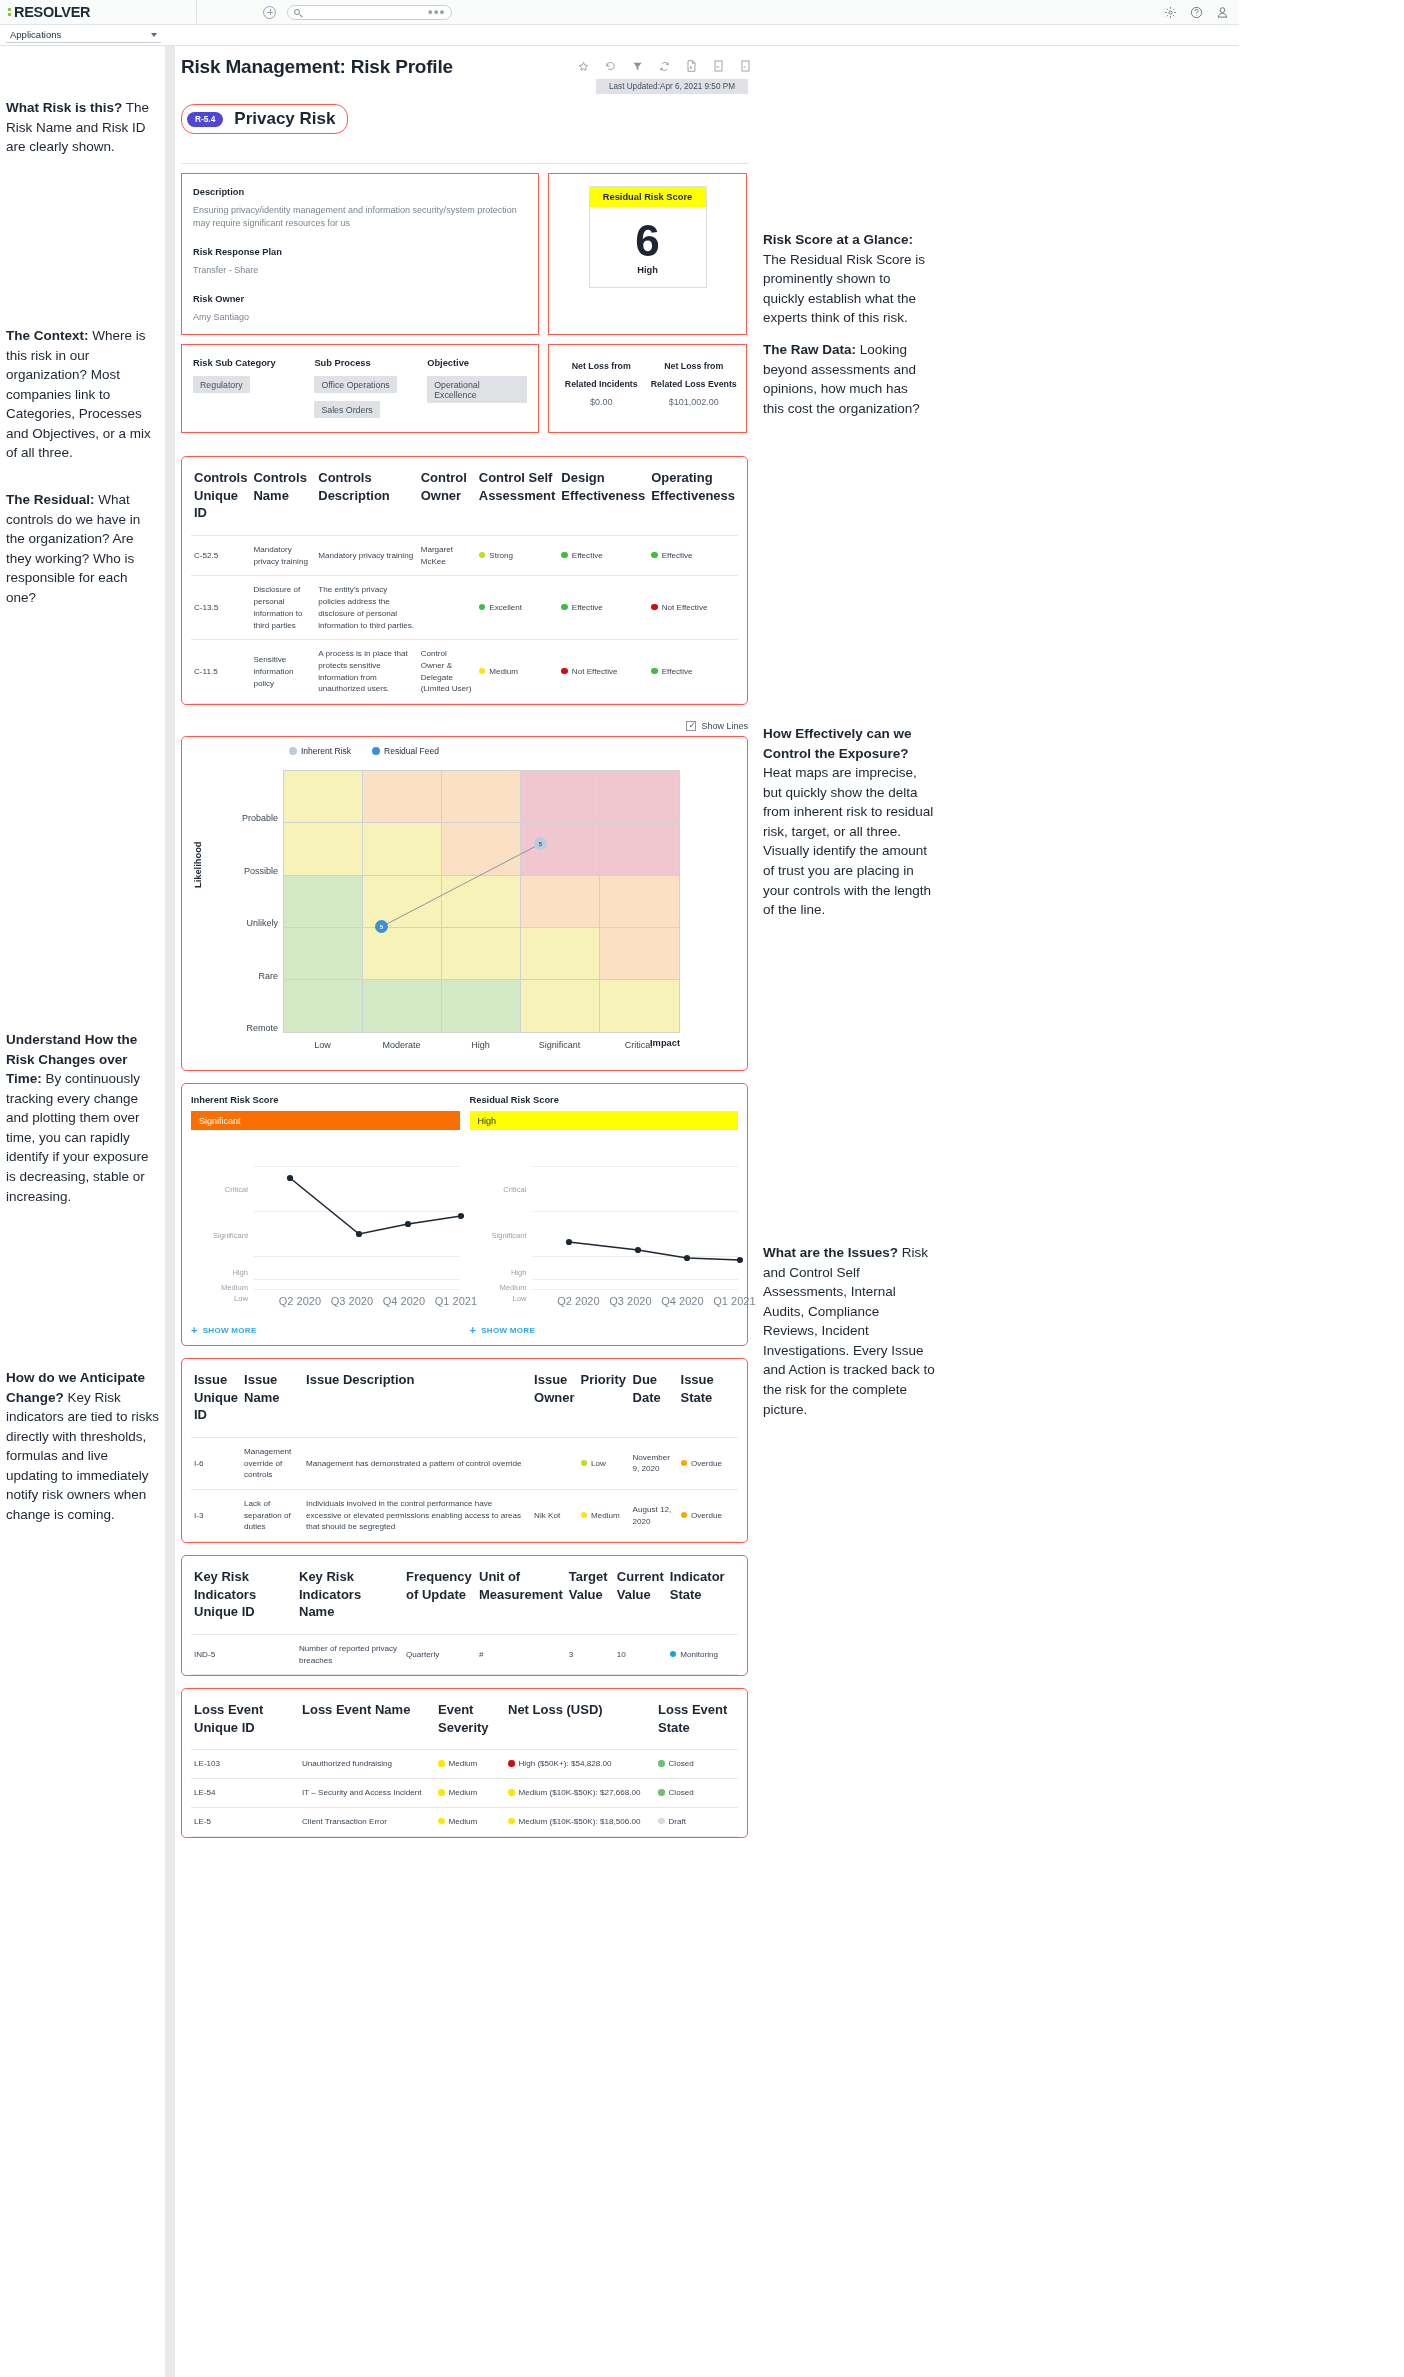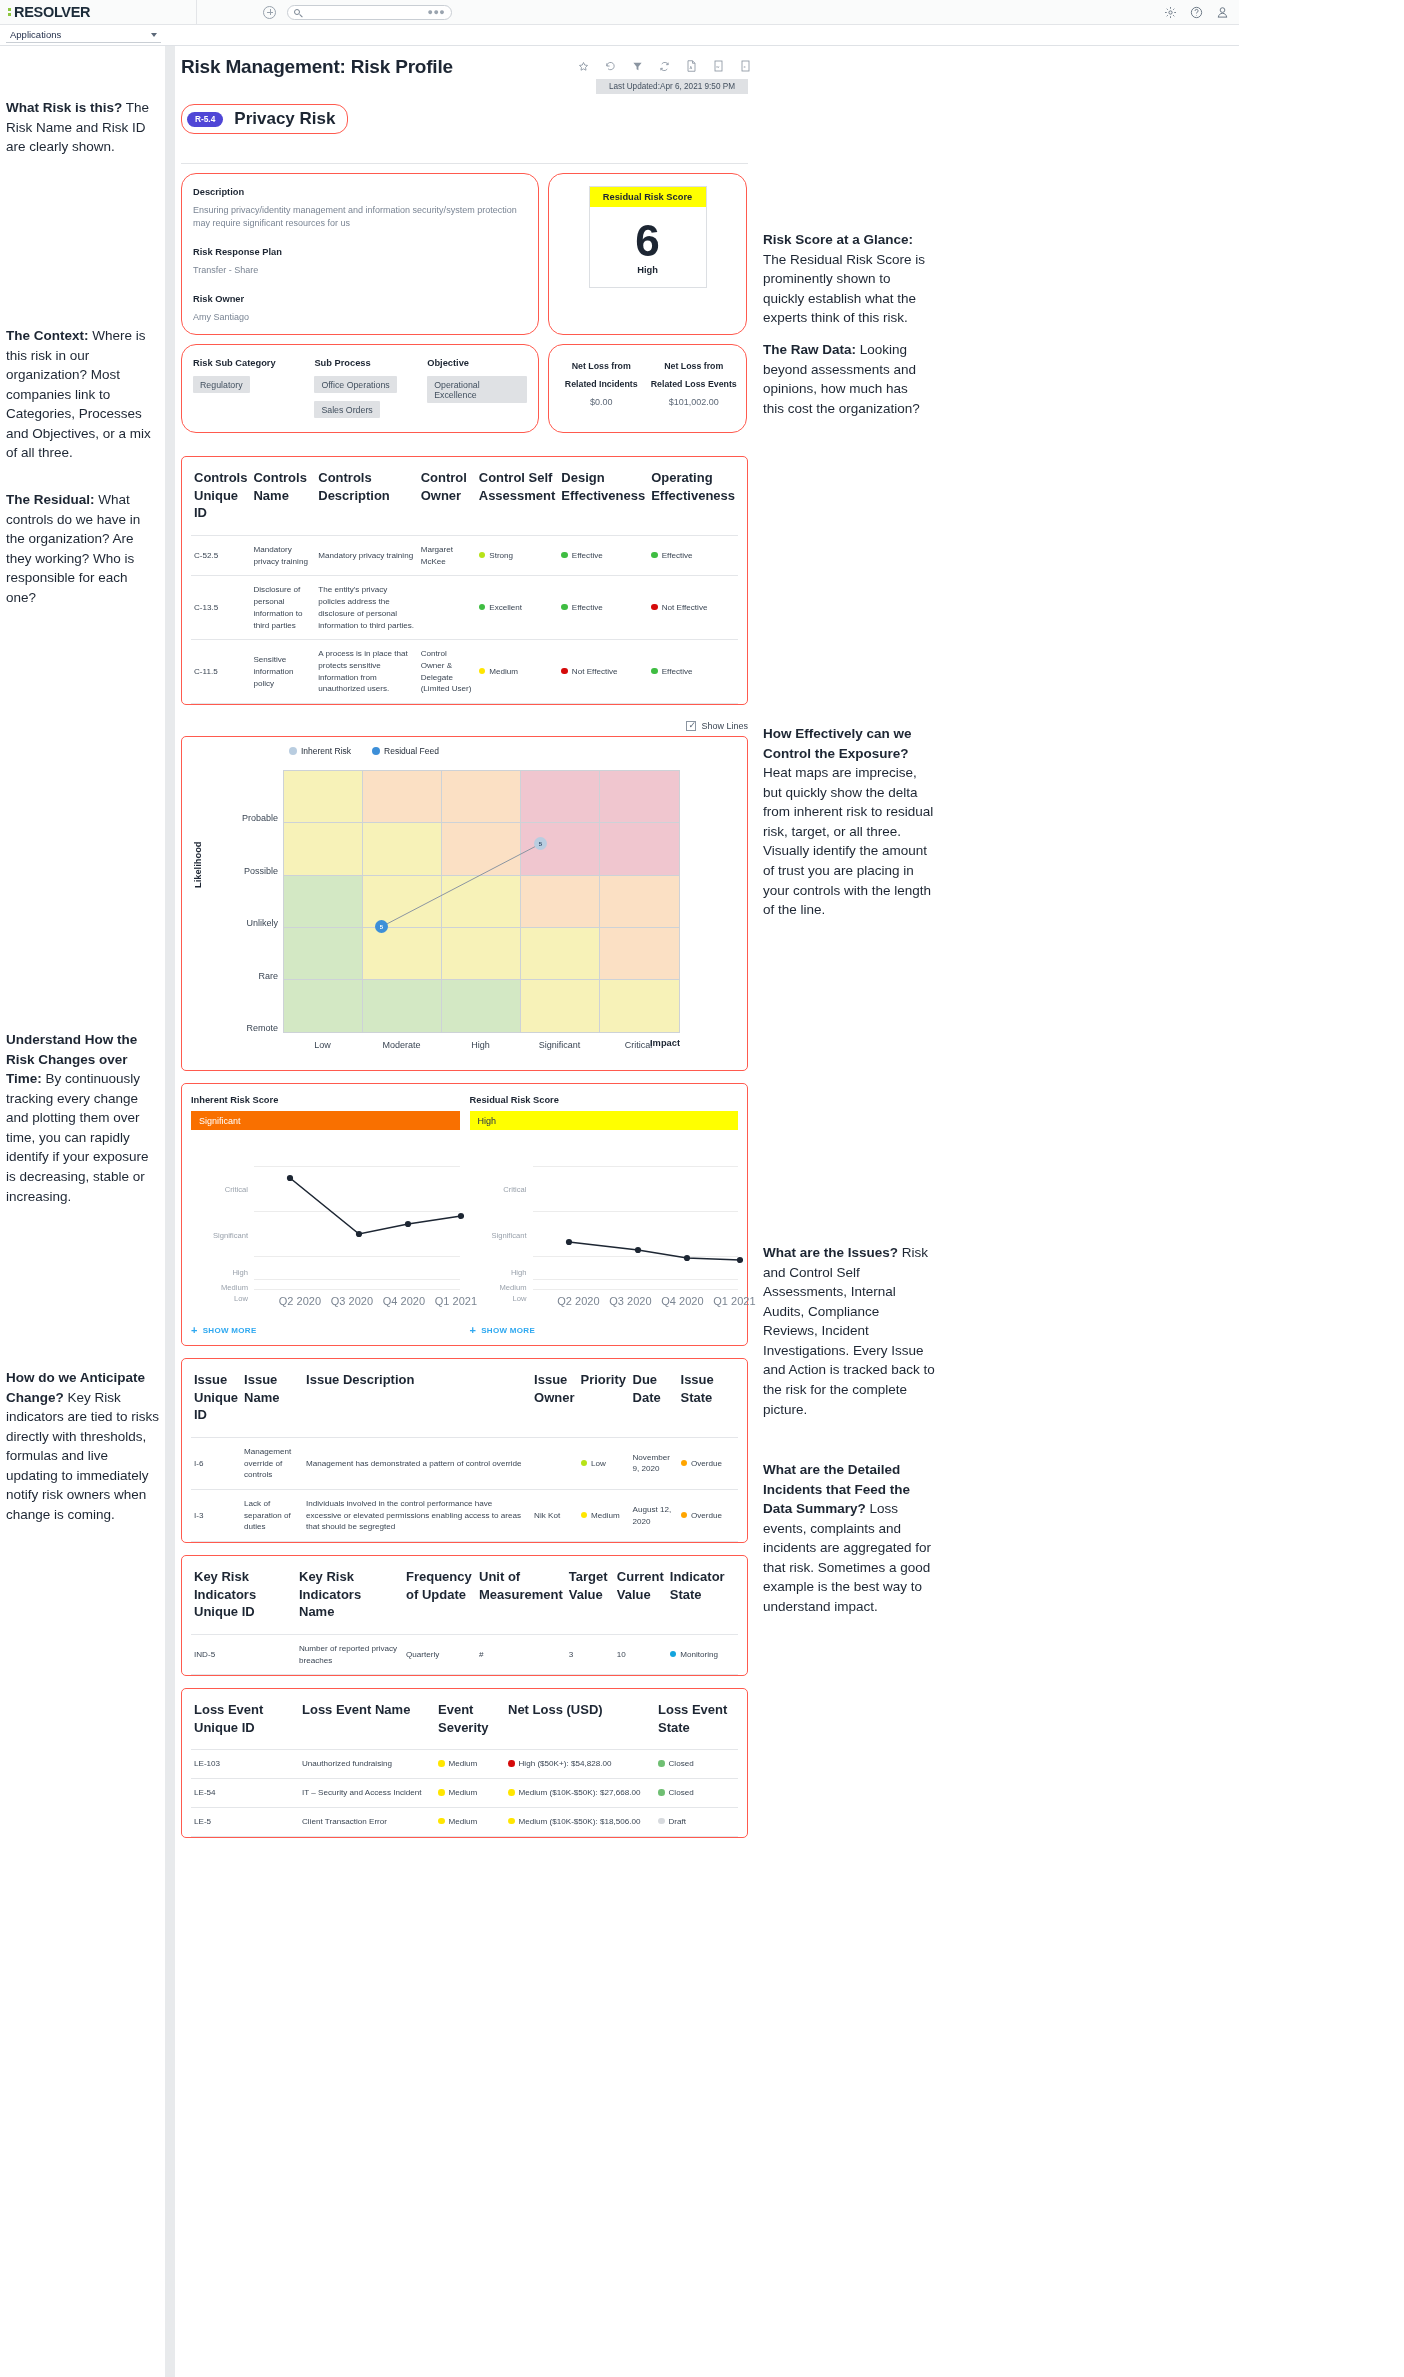--- a/index.html
+++ b/index.html
@@ -96,21 +96,21 @@
   }
   .pill {
     background: #4f46d6; color: #fff; font-size: 8.3px; font-weight: bold;
     border-radius: 9px; padding: 2.5px 8px;
   }
   .ridname { font-size: 17px; font-weight: bold; color: #1d2633; }
   .hr { height: 1px; background: #e2e4e7; margin-top: 29px; }
 
   
   .cardrow { display: flex; gap: 9px; margin-top: 9px; }
-  .card { border: 1.2px solid #ff5a4e; border-radius: 15px; background: #fff; }
+  .card { border: 1.2px solid #ff5a4e; border-radius: 0; background: #fff; }
   .cardL { width: 358px; padding: 13px 11px 10px 11px; }
   .cardR { width: 199px; padding: 12px 12px; }
   .lbl { font-size: 9.3px; font-weight: bold; color: #1d2633; }
   .val { font-size: 9px; color: #7a8594; margin-top: 7px; line-height: 1.45; }
   .blk { margin-top: 17px; }
 
   .scorebox { border: 1px solid #dcdfe3; width: 118px; margin: 0 auto; }
   .scorehdr { background: #ffff00; color: #1d2633; font-size: 9.3px; font-weight: bold;
               text-align: center; padding: 5px 0; }
   .scorenum { font-size: 44px; font-weight: bold; color: #1d2633; text-align: center;
@@ -220,24 +220,20 @@
     <span>Looking beyond assessments and opinions, how much has this cost the organization?</span>
   </div>
   <div class="anno" style="left:763px; top:724px; width:173px;">
     <span class="t">How Effectively can we Control the Exposure?</span>
     <span>Heat maps are imprecise, but quickly show the delta from inherent risk to residual risk, target, or all three. Visually identify the amount of trust you are placing in your controls with the length of the line.</span>
   </div>
   <div class="anno" style="left:763px; top:1243px; width:173px;">
     <span class="t">What are the Issues?</span>
     <span>Risk and Control Self Assessments, Internal Audits, Compliance Reviews, Incident Investigations. Every Issue and Action is tracked back to the risk for the complete picture.</span>
   </div>
-  <div class="anno" style="left:763px; top:1460px; width:178px;">
-    <span class="t">What are the Detailed Incidents that Feed the Data Summary?</span>
-    <span>Loss events, complaints and incidents are aggregated for that risk. Sometimes a good example is the best way to understand impact.</span>
-  </div>
 
   <div class="canvas"></div>
   <div class="sheet"></div>
 
   <div class="topbar">
     <div class="logo">
       <span class="dots">
           <i></i>
           <i></i>
         </span>

